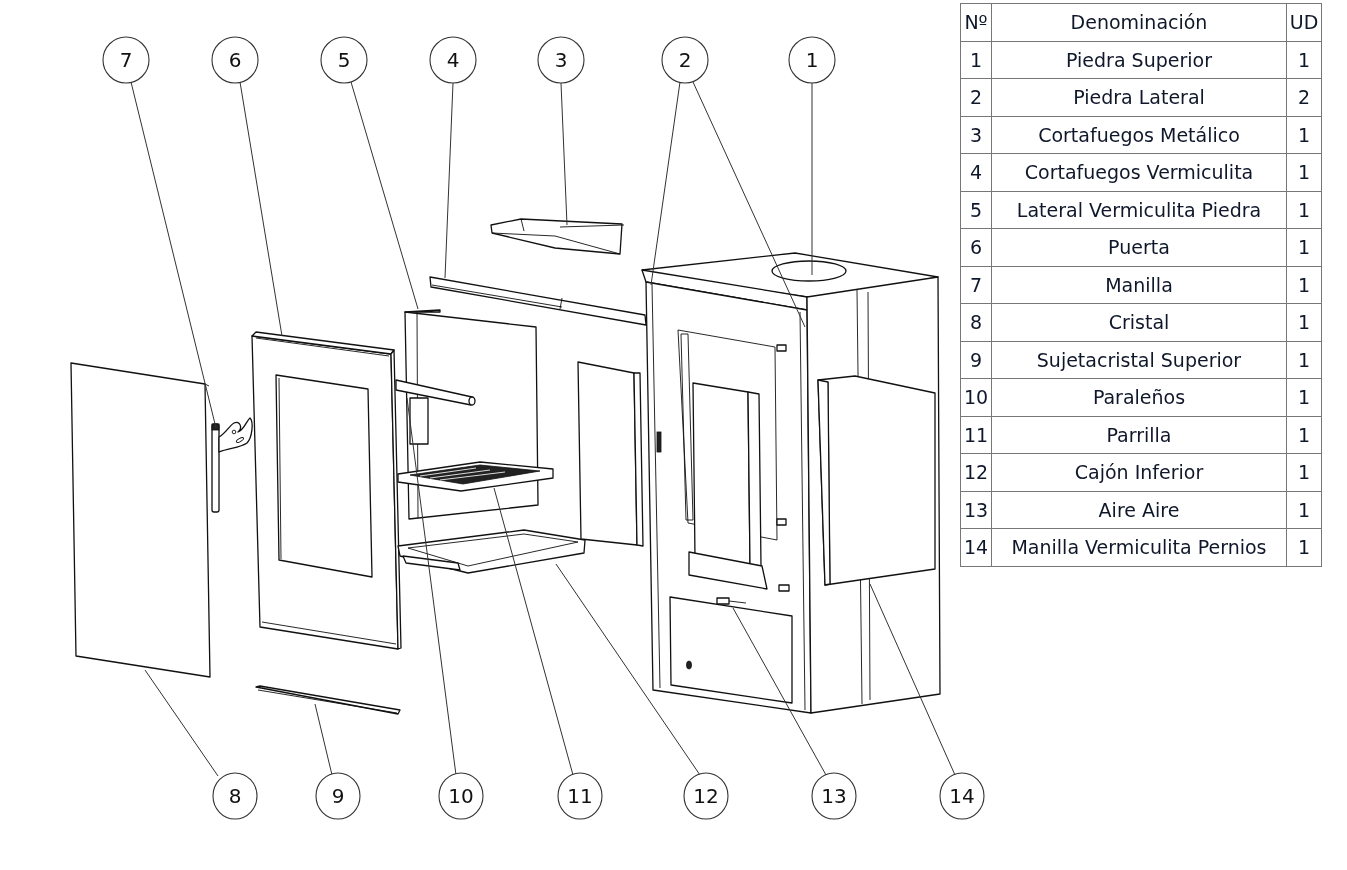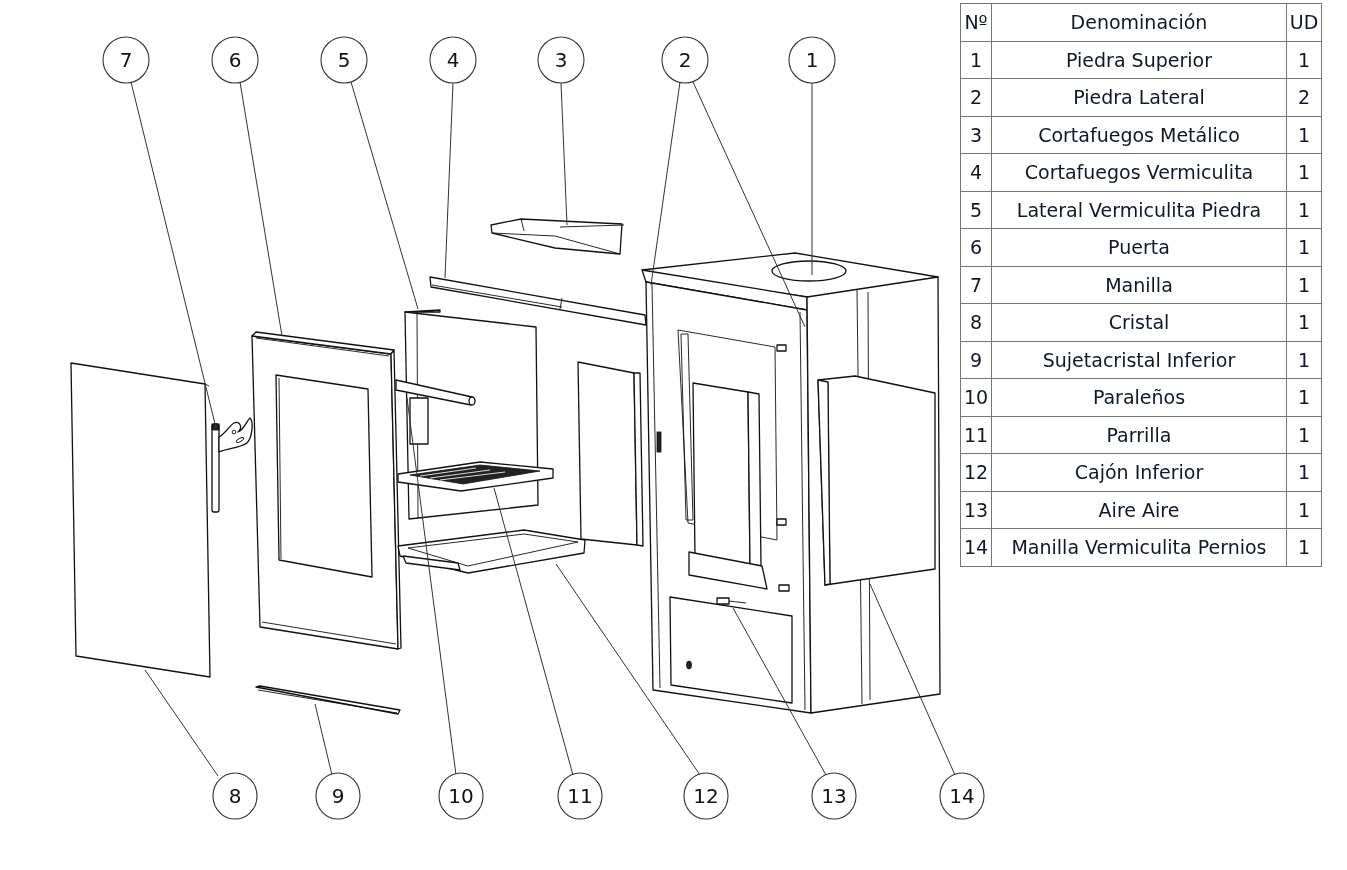--- a/index.html
+++ b/index.html
@@ -263,21 +263,21 @@
         <td class="c-name">Manilla</td>
         <td class="c-ud">1</td>
       </tr>
       <tr>
         <td class="c-no">8</td>
         <td class="c-name">Cristal</td>
         <td class="c-ud">1</td>
       </tr>
       <tr>
         <td class="c-no">9</td>
-        <td class="c-name">Sujetacristal Inferior</td>
+        <td class="c-name">Sujetacristal Superior</td>
         <td class="c-ud">1</td>
       </tr>
       <tr>
         <td class="c-no">10</td>
         <td class="c-name">Paraleños</td>
         <td class="c-ud">1</td>
       </tr>
       <tr>
         <td class="c-no">11</td>
         <td class="c-name">Parrilla</td>

